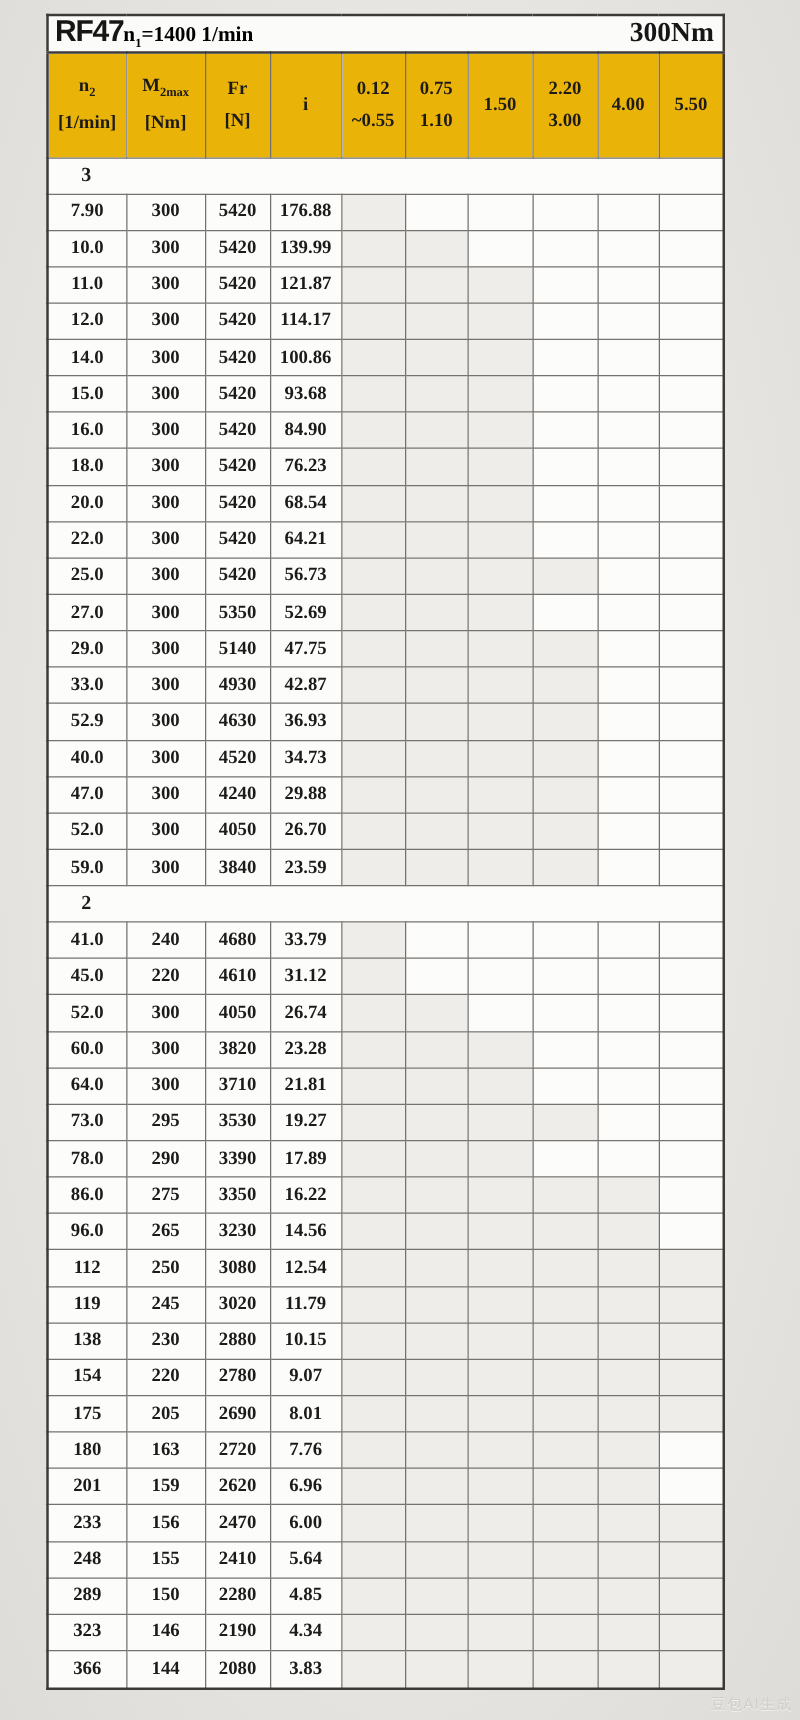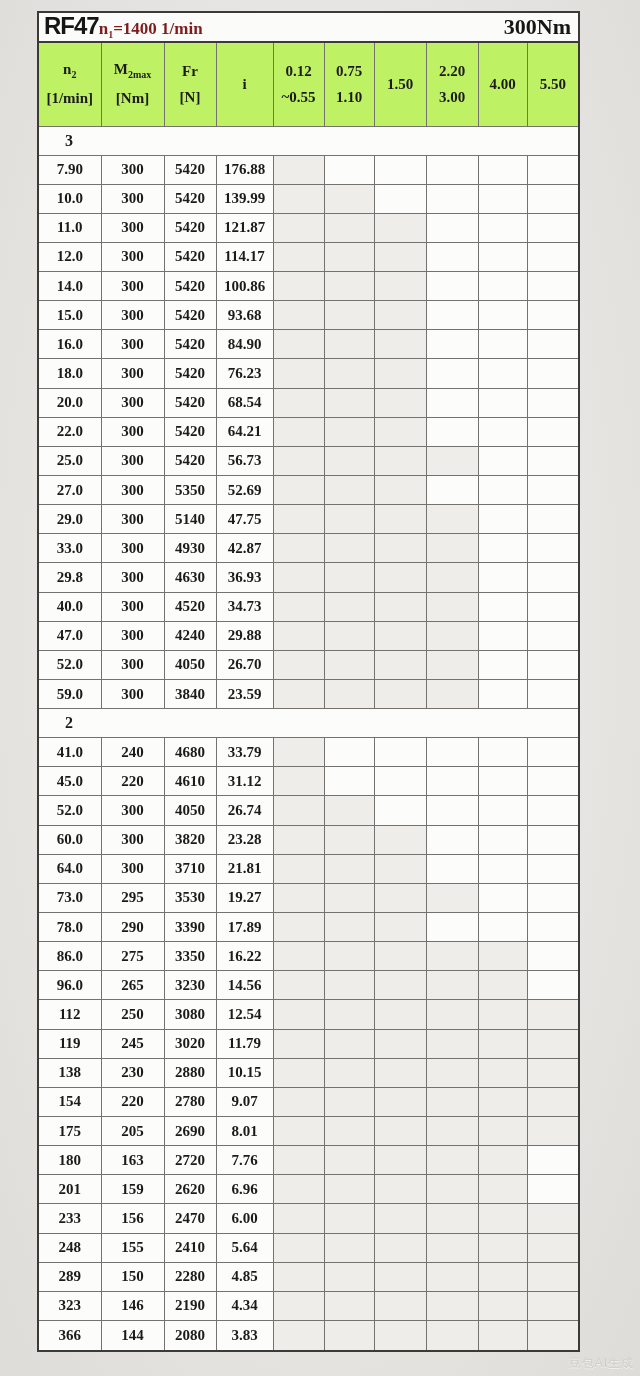--- a/index.html
+++ b/index.html
@@ -51,33 +51,33 @@
     font-family: "Liberation Sans", sans-serif;
     font-weight: 700;
     font-size: 24px;
     letter-spacing: -1px;
     color: #161616;
     line-height: 1;
   }
   .speed {
     font-weight: bold;
     font-size: 17px;
-    color: #7f1d1d;
+    color: #000000;
     line-height: 1;
   }
   .speed sub, .hdr sub { font-size: 10px; font-weight: bold; }
   .torque {
     font-weight: bold;
     font-size: 22px;
     color: #161616;
     line-height: 1;
   }
   
   tr.header-row { height: 84px; }
-  tr.header-row td { background: #bef264; }
+  tr.header-row td { background: #eab308; }
   .hdr {
     font-weight: bold;
     font-size: 15px;
     color: #1c1b1a;
     display: flex;
     flex-direction: column;
     align-items: center;
     justify-content: center;
     gap: 11px;
     height: 100%;
@@ -368,21 +368,21 @@
             <td class="num">4930</td>
             <td class="num">42.87</td>
             <td class="pcell shade"></td>
             <td class="pcell shade"></td>
             <td class="pcell shade"></td>
             <td class="pcell shade"></td>
             <td class="pcell"></td>
             <td class="pcell"></td>
           </tr>
           <tr>
-            <td class="num">29.8</td>
+            <td class="num">52.9</td>
             <td class="num">300</td>
             <td class="num">4630</td>
             <td class="num">36.93</td>
             <td class="pcell shade"></td>
             <td class="pcell shade"></td>
             <td class="pcell shade"></td>
             <td class="pcell shade"></td>
             <td class="pcell"></td>
             <td class="pcell"></td>
           </tr>

